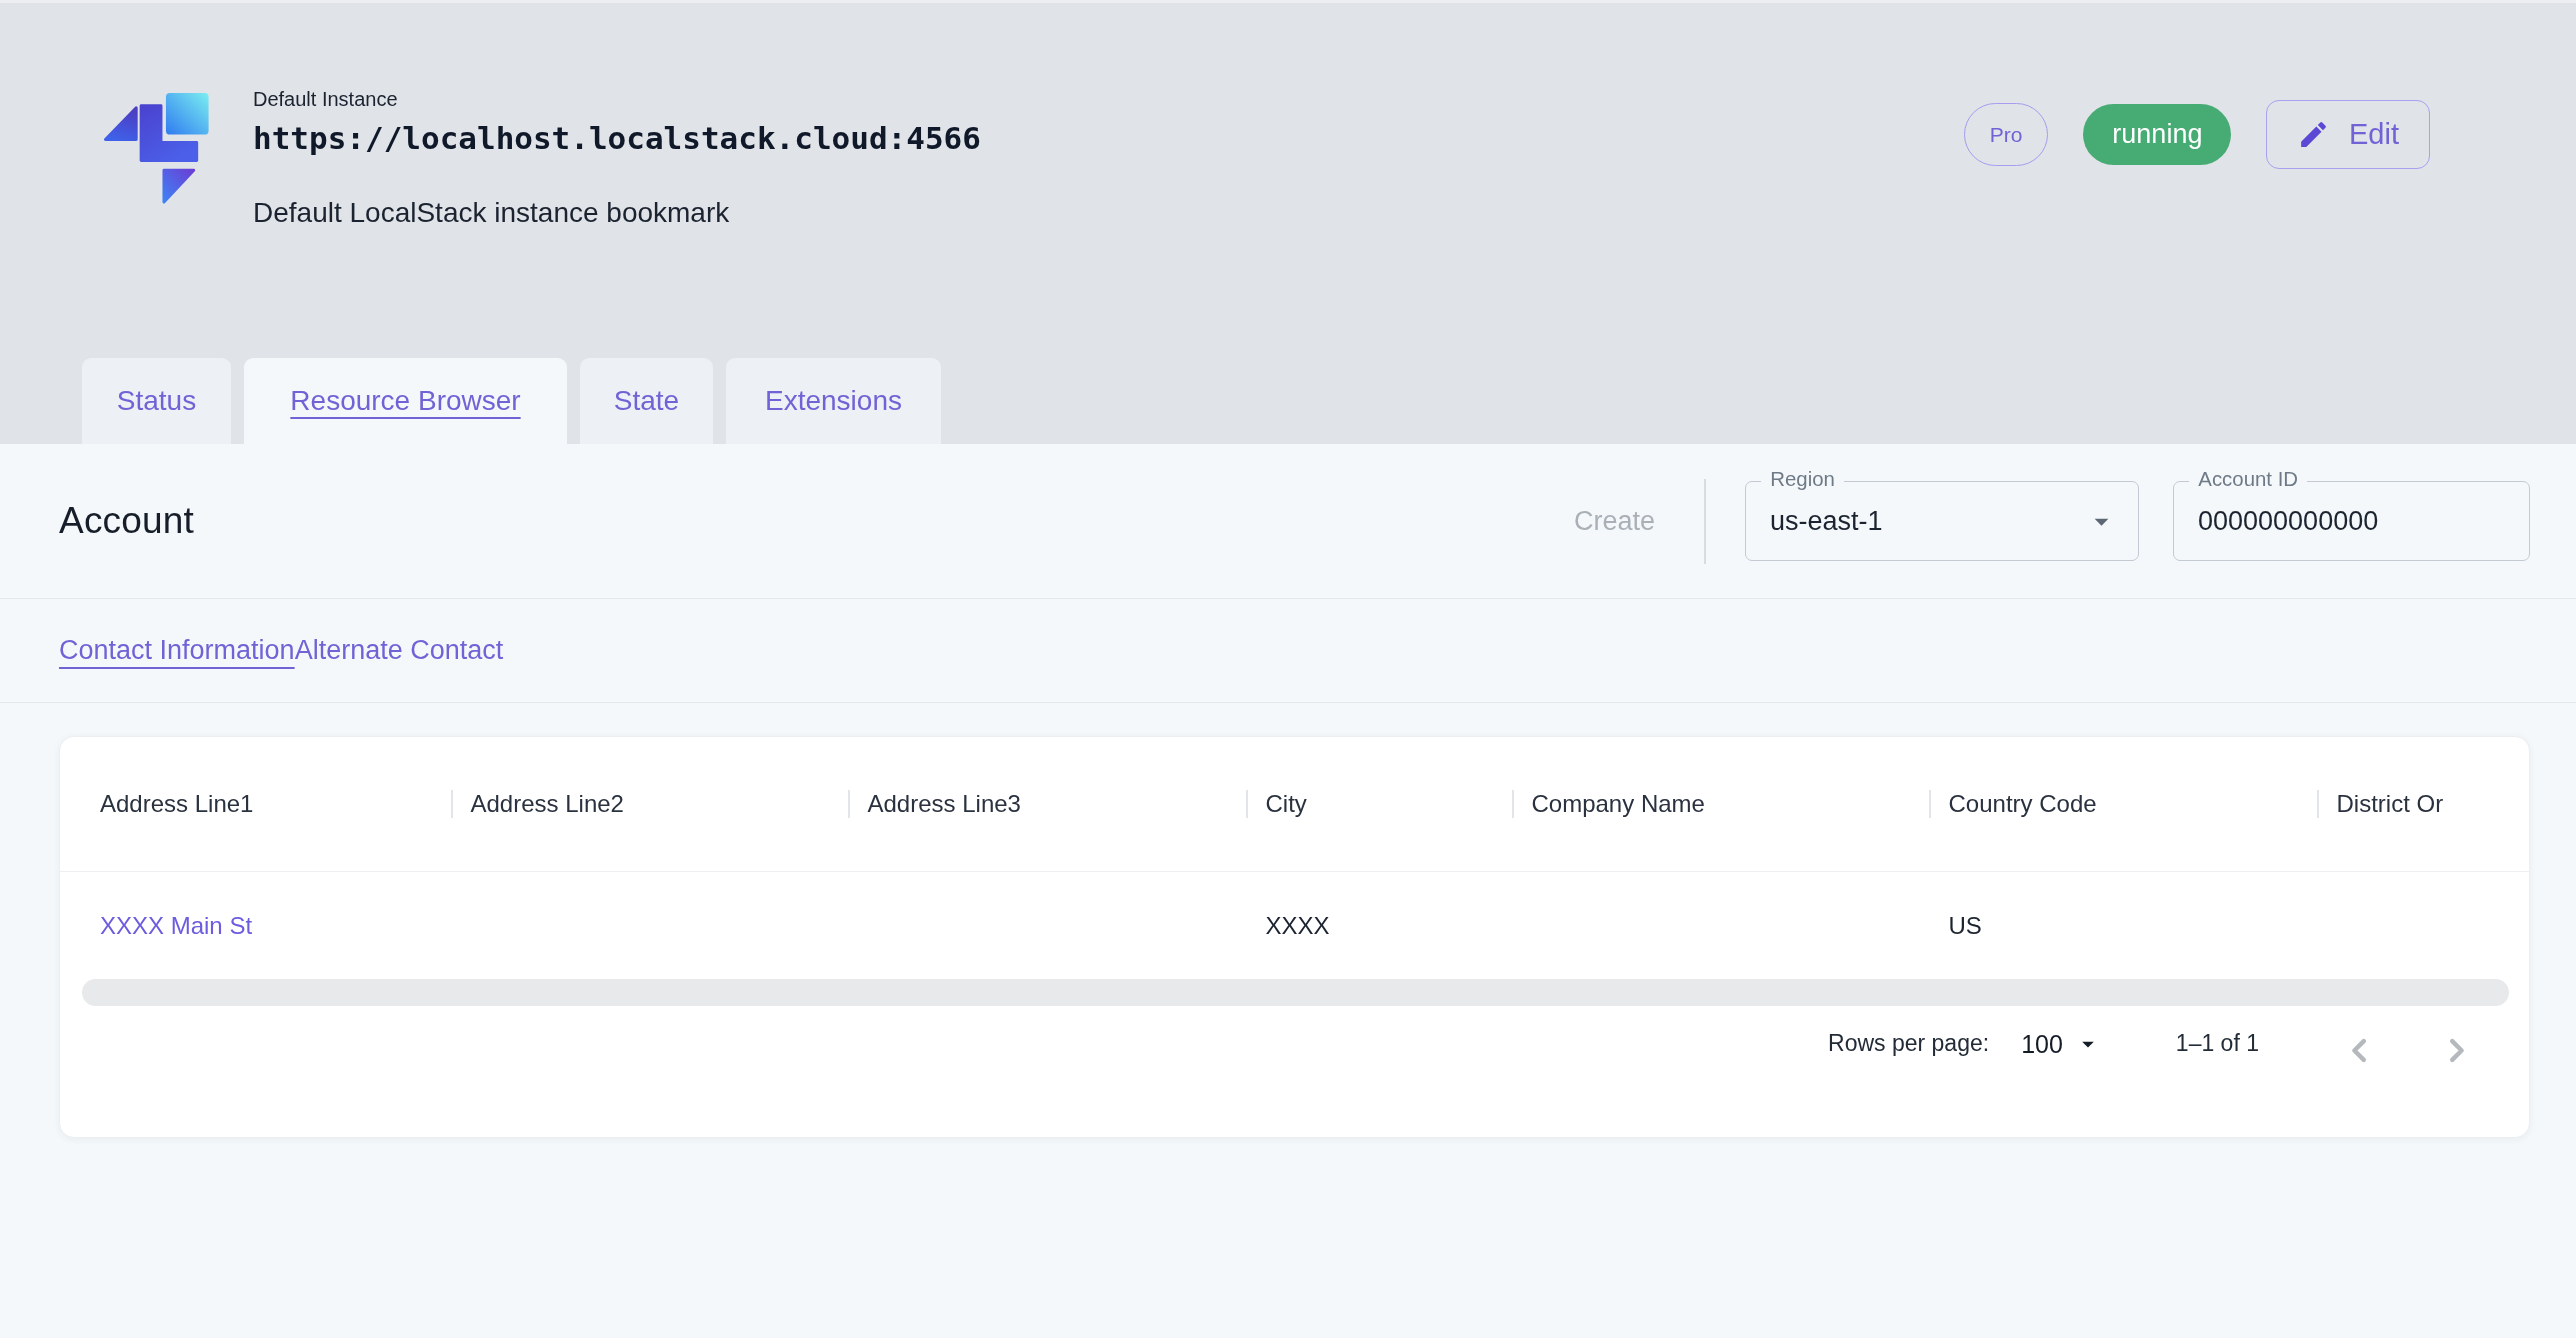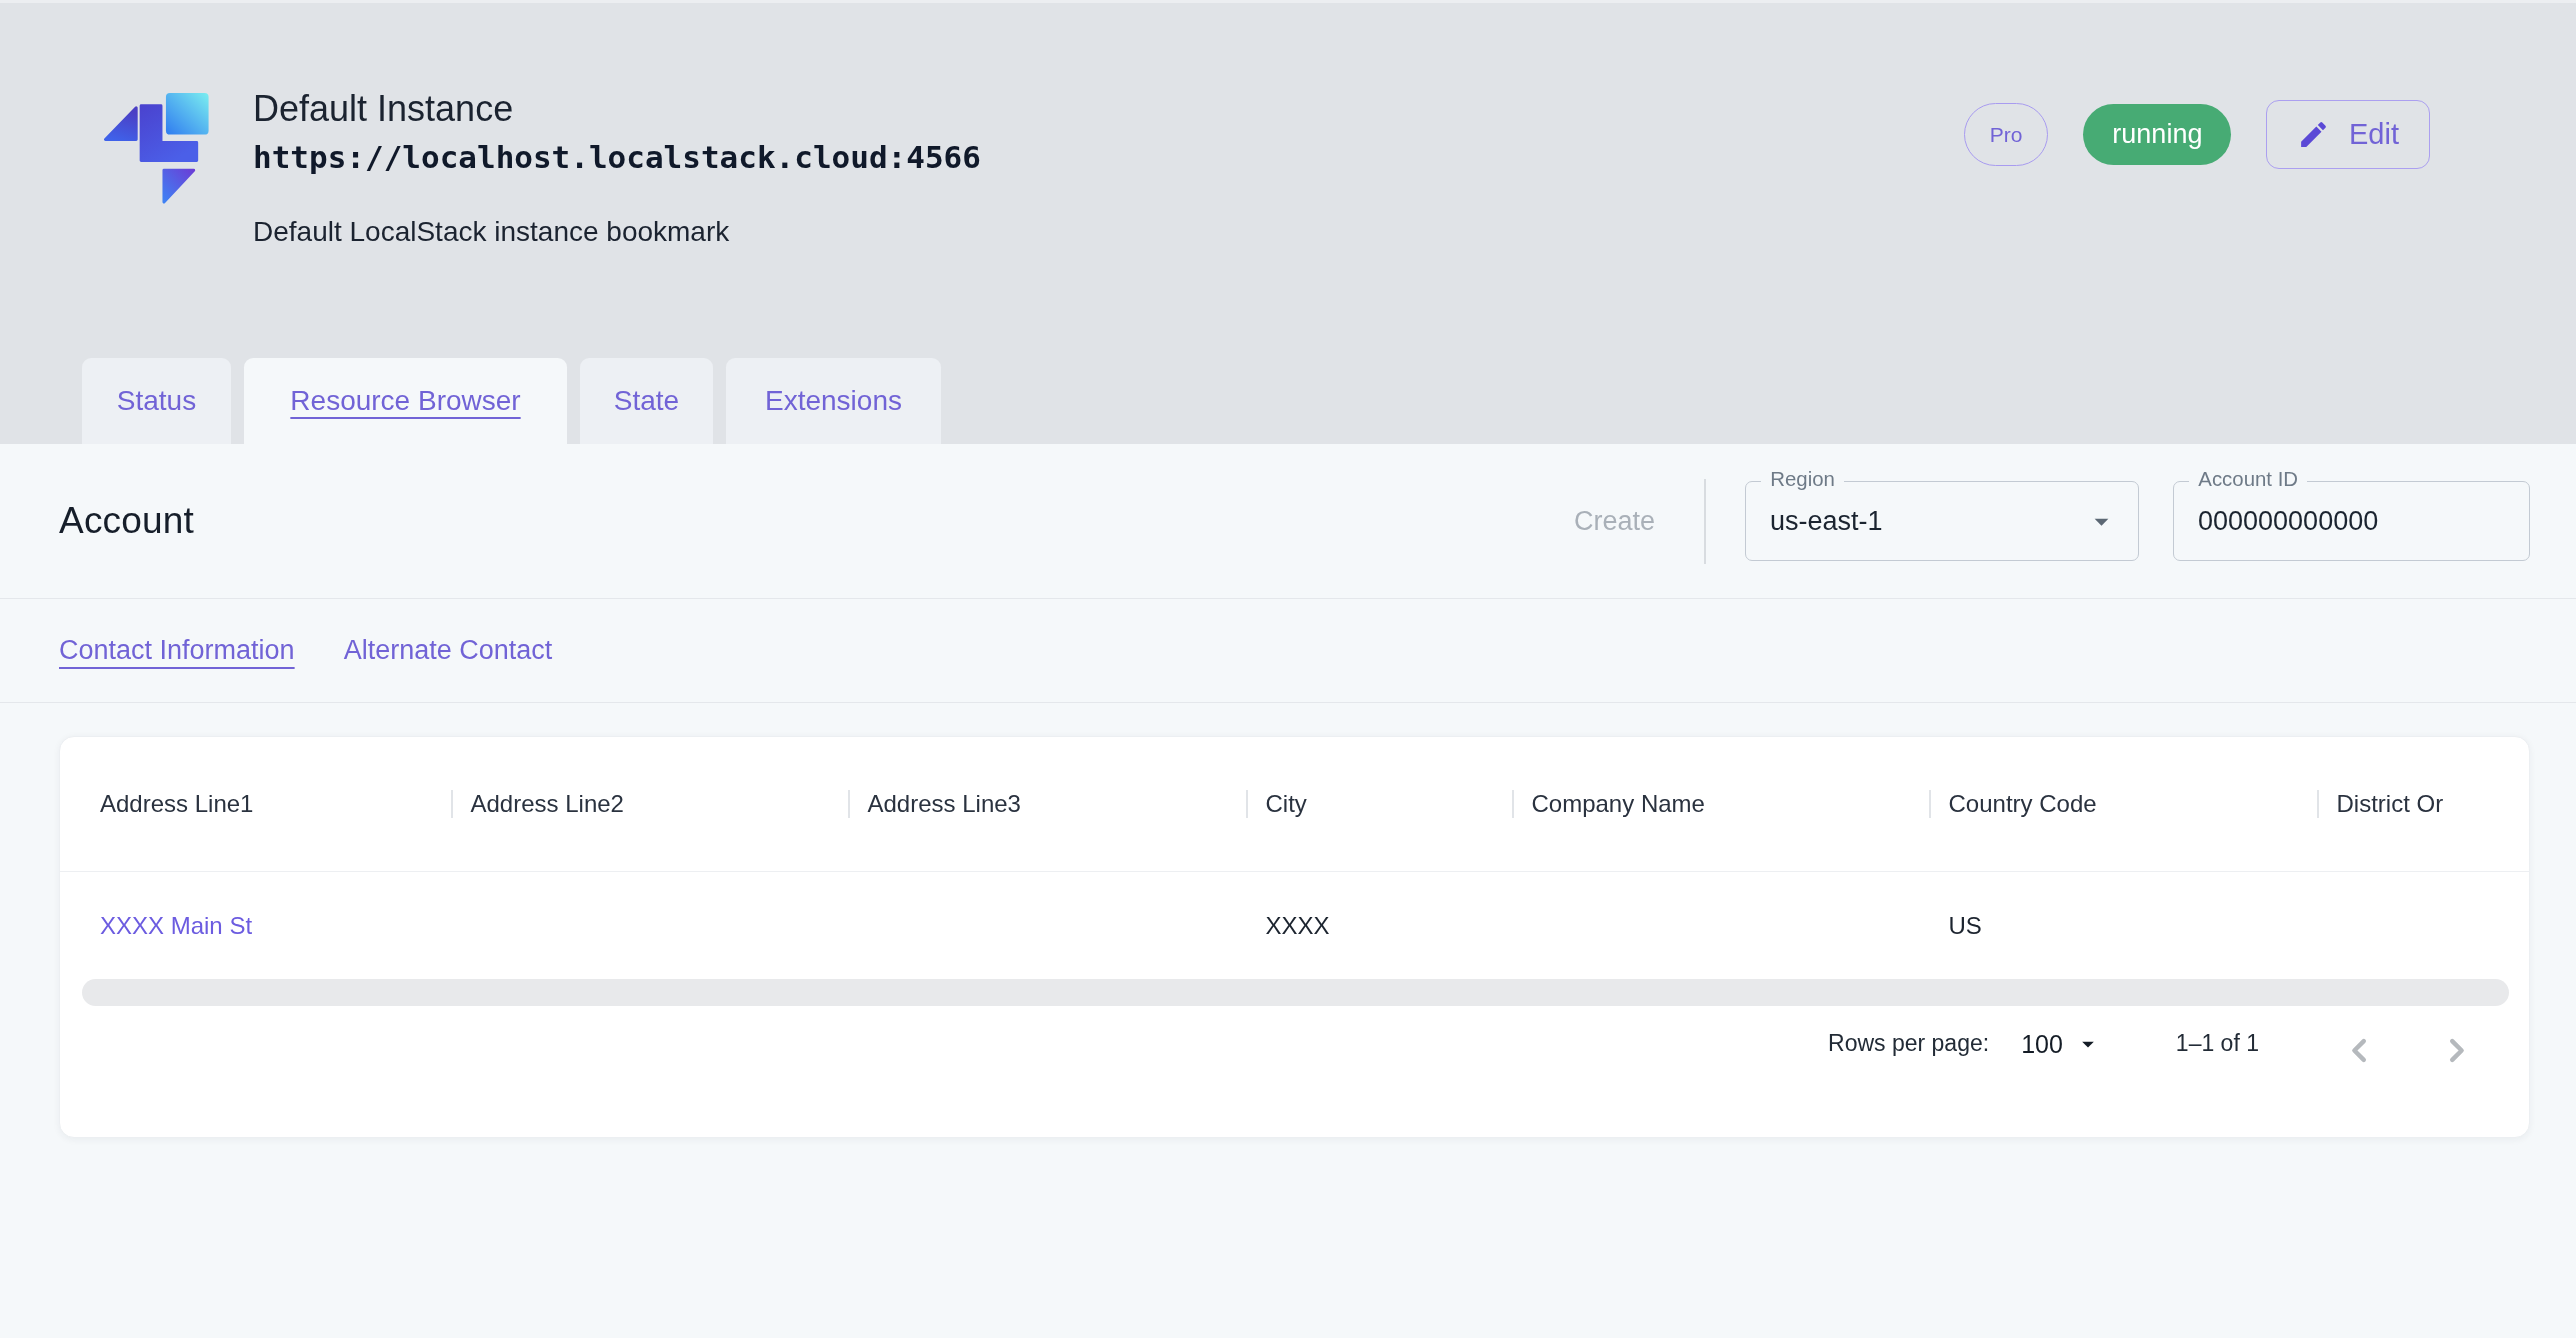--- a/index.html
+++ b/index.html
@@ -17,21 +17,21 @@
     background: #e0e3e7;
     border-top: 3.7px solid #eceef1;
   }
   .header-left {
     position: absolute;
     left: 93px; top: 85px;
     display: flex;
     gap: 28px;
   }
   .logo-box { width: 132px; height: 119px; flex: 0 0 auto; }
-  .titles .inst-title { font-size: 36px; color: #1b2330; }
+  .titles .inst-title { font-size: 20px; color: #1b2330; }
   .titles .inst-url {
     margin-top: 9.3px;
     font-family: "DejaVu Sans Mono", monospace;
     font-weight: bold;
     font-size: 31px;
     color: #10192a;
   }
   .titles .inst-sub { margin-top: 41px; font-size: 28px; color: #1b2330; }
 
   .header-right {
@@ -120,21 +120,21 @@
   .field.account { width: 357px; }
   .field.account input {
     width: 100%; border: none; background: transparent; outline: none;
     font-size: 27px; color: #1b2430;
     font-family: "Liberation Sans", sans-serif;
   }
 
   
   .subtabs {
     height: 104px;
-    display: flex; align-items: center; gap: 49px;
+    display: flex; align-items: center; 
     padding-left: 59px;
     border-bottom: 0.9px solid #e4e7eb;
   }
   .subtab { font-size: 27px; font-weight: 500; color: #7163d6; cursor: pointer; }
   .subtab.active { text-decoration: underline; text-underline-offset: 8.4px; text-decoration-thickness: 1.9px; }
 
   
   .card {
     position: relative;
     margin: 32.5px 46px 0 59px;

